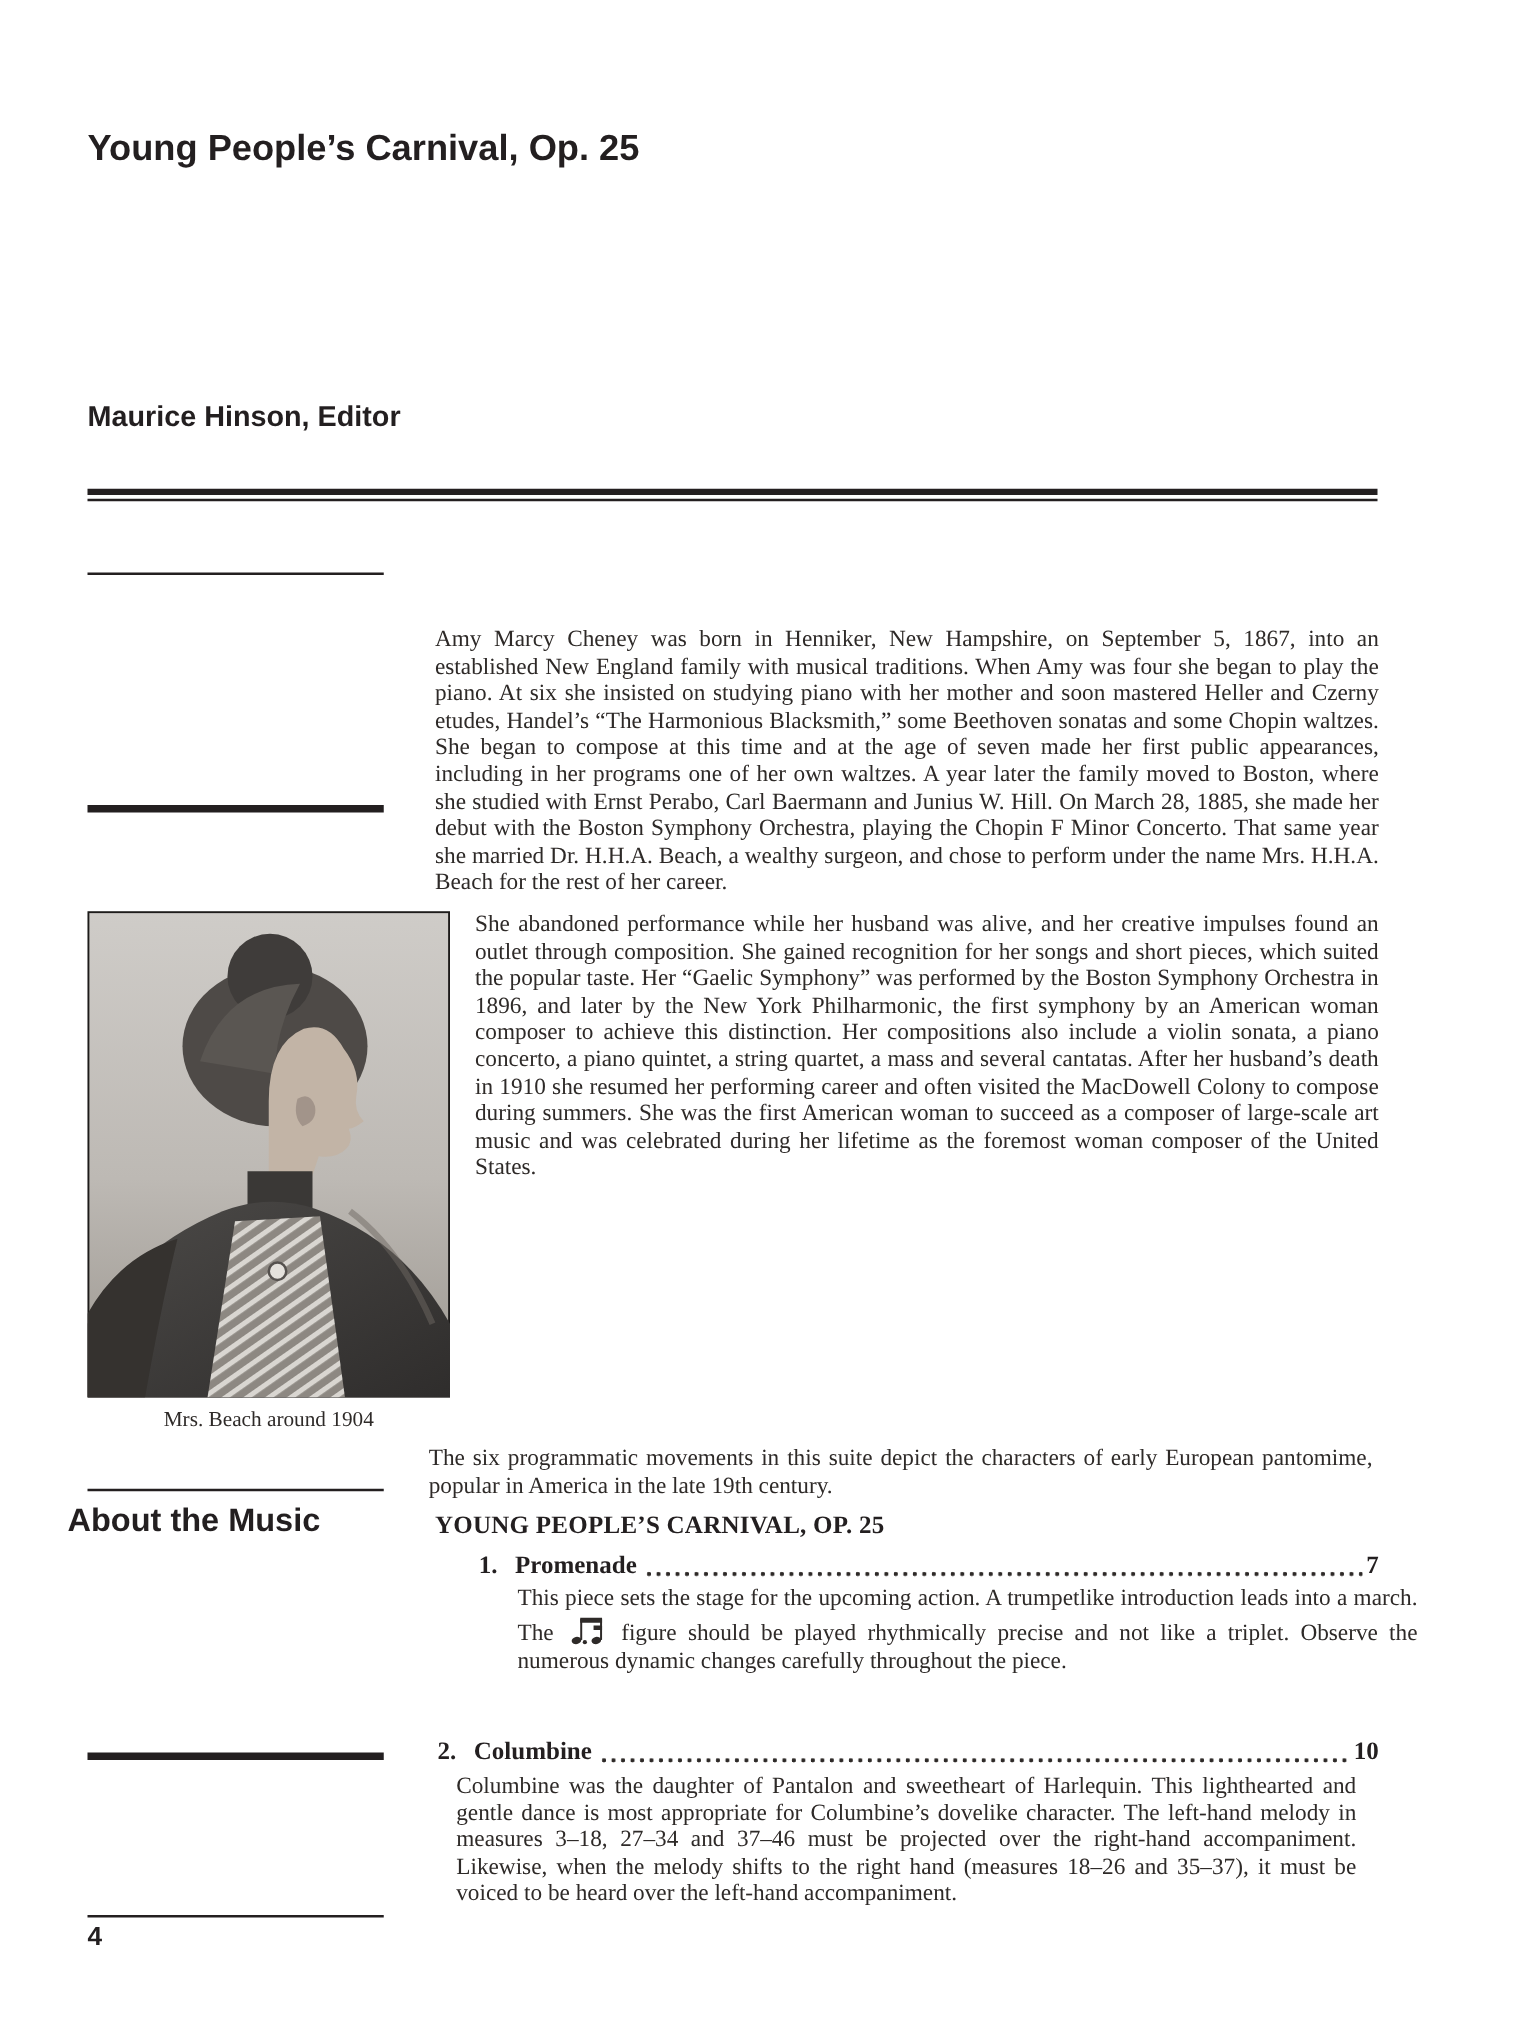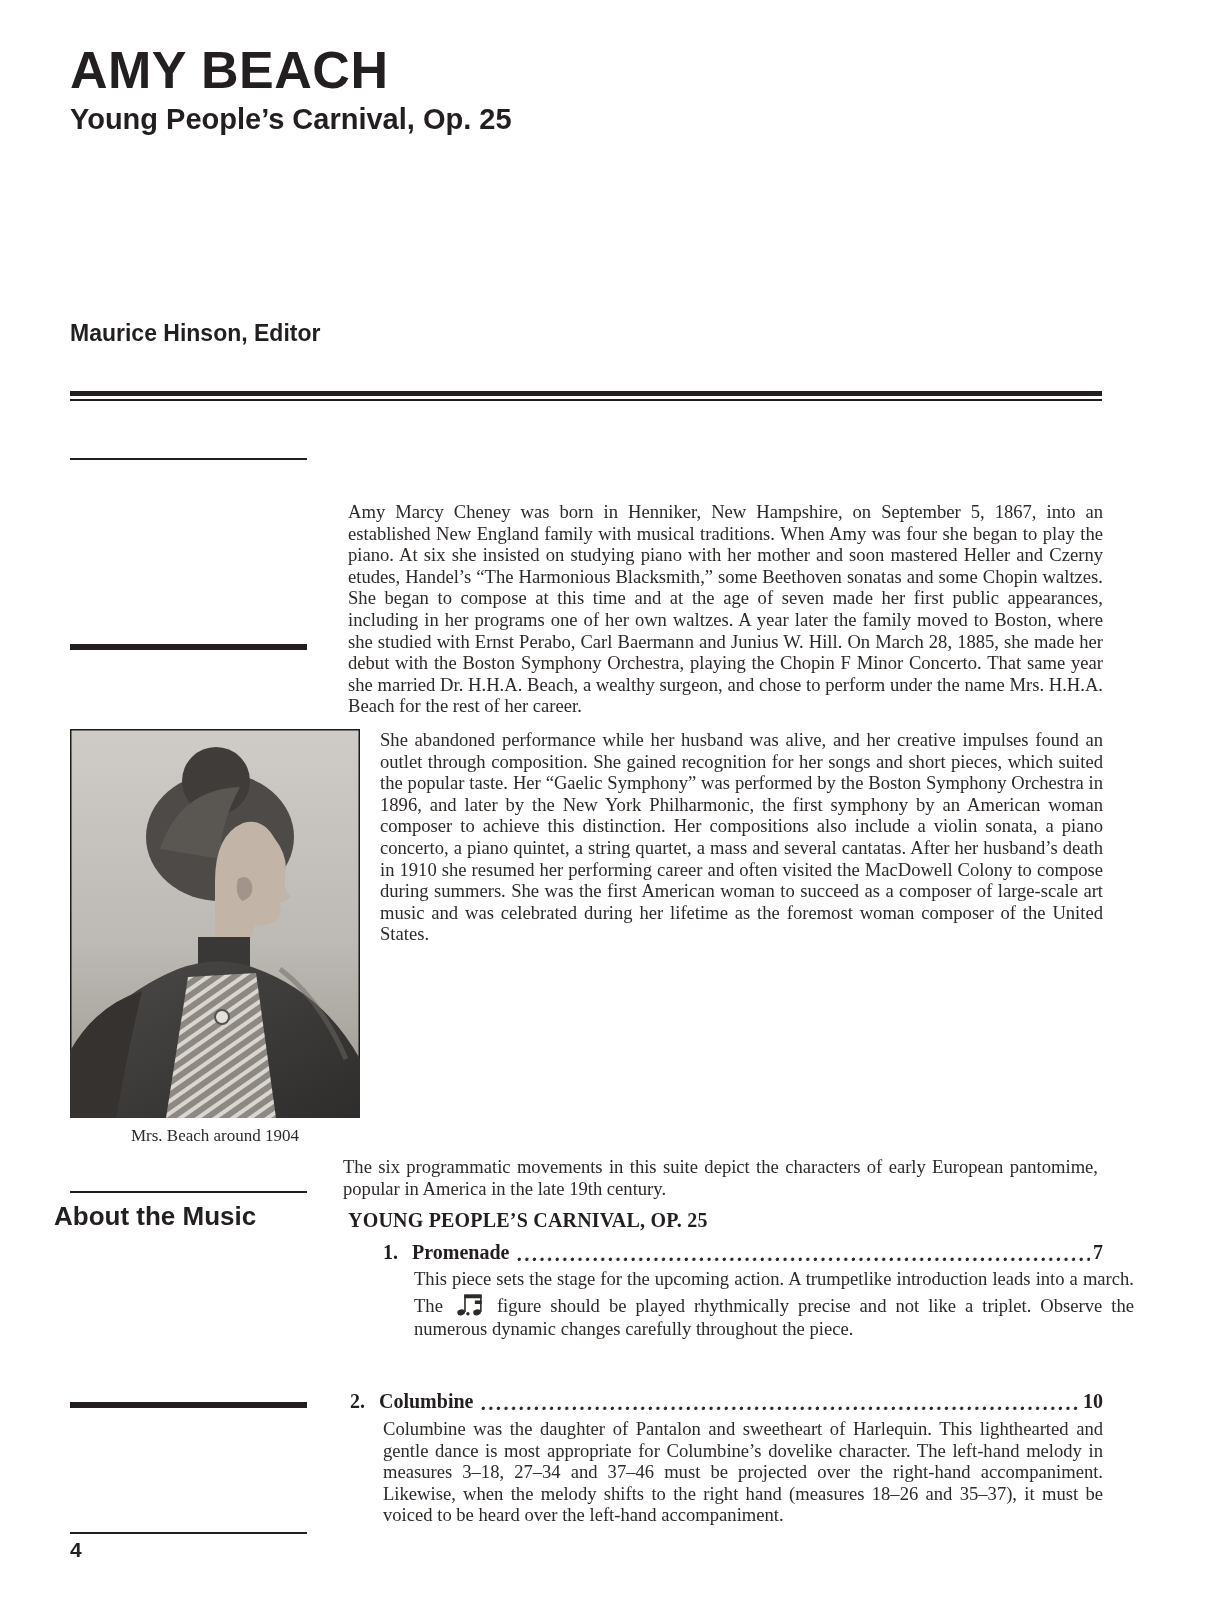--- a/index.html
+++ b/index.html
@@ -42,29 +42,28 @@
   .list-heading{left:348px;top:1209px;font-size:20px;font-weight:bold;color:#231f20;letter-spacing:0.2px;}
   .toc-item{display:flex;align-items:baseline;font-size:20px;font-weight:bold;color:#231f20;}
   .toc-item-1{left:383px;top:1241px;width:720px;}
   .toc-item-2{left:350px;top:1390px;width:753px;}
   .toc-num{margin-right:14px;}
   .leader{flex:1 1 auto;height:5px;margin:0 3px 2px 8px;align-self:flex-end;
     background-image:radial-gradient(circle at 2.2px 2.2px, #2e2a28 1.5px, transparent 1.9px);
     background-size:7.6px 5px;background-repeat:repeat-x;}
   .toc-page{font-weight:bold;}
   .item-desc-1{left:383px;top:1268px;width:720px;margin-left:31px;}
-  .item-desc-2{left:383px;top:1418px;width:720px;}
+  .item-desc-2{left:365px;top:1418px;width:720px;}
   .music-fig{display:inline-block;vertical-align:-6px;margin:0 3px;}
 </style>
 </head>
 <body>
 
 <div class="page">
 
-  <div class="abs sans title">AMY BEACH</div>
   <div class="abs sans subtitle">Young People’s Carnival, Op. 25</div>
   <div class="abs sans editor">Maurice Hinson, Editor</div>
   <div class="abs rule double-rule-top"></div>
   <div class="abs rule double-rule-bottom"></div>
 
   <div class="abs rule sb-rule-thin-1"></div>
   <div class="abs rule sb-rule-thick-1"></div>
 
   <div class="abs body-text para1">Amy Marcy Cheney was born in Henniker, New Hampshire, on September 5, 1867, into an established New England family with musical traditions.  When Amy was four she began to play the piano.  At six she insisted on studying piano with her mother and soon mastered Heller and Czerny etudes, Handel’s “The Harmonious Blacksmith,” some Beethoven sonatas and some Chopin waltzes.  She began to compose at this time and at the age of seven made her first public appearances, including in her programs one of her own waltzes.  A year later the family moved to Boston, where she studied with Ernst Perabo, Carl Baermann and Junius W. Hill.  On March 28, 1885, she made her debut with the Boston Symphony Orchestra, playing the Chopin F Minor Concerto.  That same year she married Dr. H.H.A. Beach, a wealthy surgeon, and chose to perform under the name Mrs. H.H.A. Beach for the rest of her career.</div>
   <div class="abs body-text para2">She abandoned performance while her husband was alive, and her creative impulses found an outlet through composition.  She gained recognition for her songs and short pieces, which suited the popular taste.  Her “Gaelic Symphony” was performed by the Boston Symphony Orchestra in 1896, and later by the New York Philharmonic, the first symphony by an American woman composer to achieve this distinction.  Her compositions also include a violin sonata, a piano concerto, a piano quintet, a string quartet, a mass and several cantatas.  After her husband’s death in 1910 she resumed her performing career and often visited the MacDowell Colony to compose during summers.  She was the first American woman to succeed as a composer of large-scale art music and was celebrated during her lifetime as the foremost woman composer of the United States.</div>

